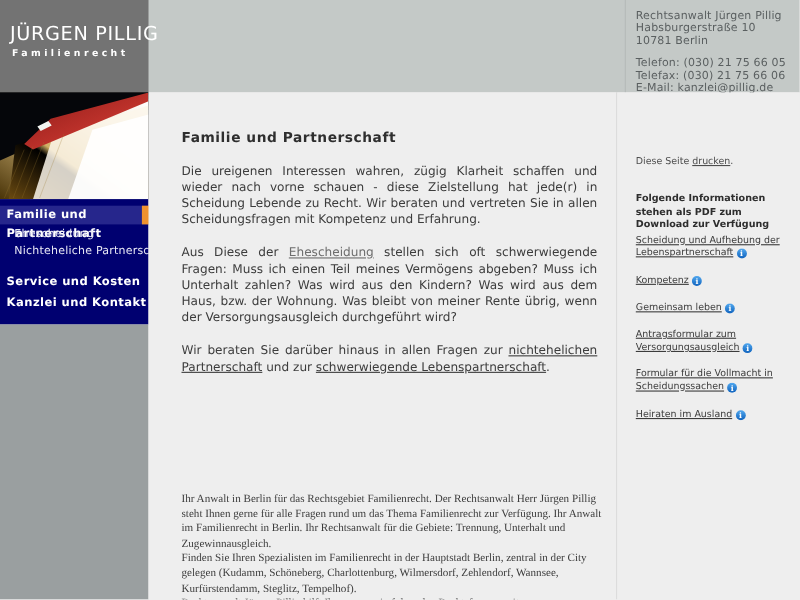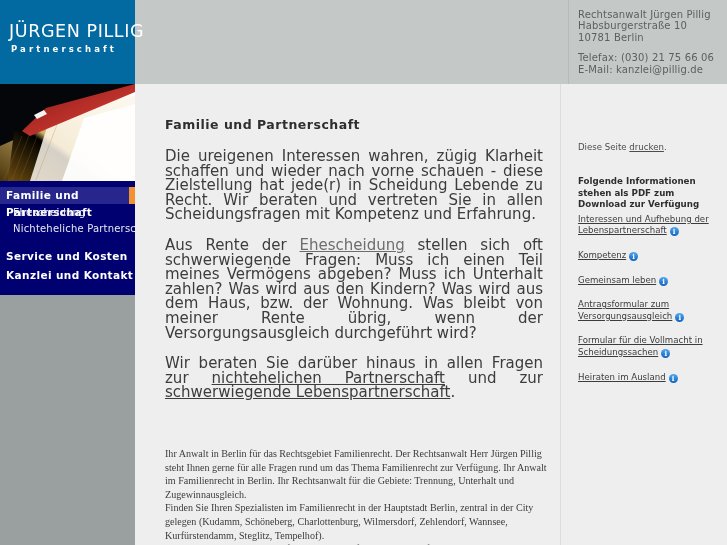--- a/index.html
+++ b/index.html
@@ -25,21 +25,21 @@
   .header {
     position: absolute;
     left: 0; top: 0;
     width: 727px; height: 84px;
     background: #c4c9c7;
   }
   .logo-block {
     position: absolute;
     left: 0; top: 0;
     width: 135px; height: 100px;
-    background: #0369a1;
+    background: #737373;
   }
   .logo-name {
     position: absolute;
     left: 9px; top: 21px;
     color: #ffffff;
     font-size: 17.5px;
     letter-spacing: 0.6px;
     font-weight: 400;
     white-space: nowrap;
   }
@@ -149,21 +149,21 @@
   }
   h1.page-title {
     margin: 0 0 17px 0;
     font-size: 12.5px;
     font-weight: 700;
     color: #2e2e2e;
     letter-spacing: 0.5px;
   }
   p.body-text {
     margin: 0 0 16px 0;
-    font-size: 15px;
+    font-size: 11px;
     line-height: 14.6px;
     color: #3c3c3c;
     text-align: justify;
   }
   a.inline-link {
     color: #6d6d6d;
     text-decoration: underline;
   }
   a.inline-link-dark {
     color: #3c3c3c;
@@ -244,30 +244,31 @@
 </style>
 </head>
 <body>
 
 <div class="page">
 
   <div class="header">
 
     <div class="logo-block">
       <div class="logo-name">JÜRGEN PILLIG</div>
-      <div class="logo-sub">Partnerschaft</div>
+      <div class="logo-sub">Familienrecht</div>
     </div>
 
     <div class="header-divider"></div>
 
     <div class="contact">
       <div>Rechtsanwalt Jürgen Pillig</div>
       <div>Habsburgerstraße 10</div>
       <div>10781 Berlin</div>
       <div class="gap"></div>
+      <div>Telefon: (030) 21 75 66 05</div>
       <div>Telefax: (030) 21 75 66 06</div>
       <div>E-Mail: kanzlei@pillig.de</div>
     </div>
   </div>
 
   <div class="banner">
     <svg width="135" height="97" viewBox="0 0 135 97">
       <defs>
         <linearGradient id="pg" x1="0" y1="1" x2="1" y2="0">
           <stop offset="0%" stop-color="#6b4a10"></stop>
@@ -317,21 +318,21 @@
   <div class="main">
     <div class="main-inner">
 
       <h1 class="page-title">Familie und Partnerschaft</h1>
 
       <p class="body-text">
         <span>Die ureigenen Interessen wahren, zügig Klarheit schaffen und wieder nach vorne schauen - diese Zielstellung hat jede(r) in Scheidung Lebende zu Recht. Wir beraten und vertreten Sie in allen Scheidungsfragen mit Kompetenz und Erfahrung.</span>
       </p>
 
       <p class="body-text">
-        <span>Aus Rente der </span><a class="inline-link" href="#">Ehescheidung</a><span> stellen sich oft schwerwiegende Fragen: Muss ich einen Teil meines Vermögens abgeben? Muss ich Unterhalt zahlen? Was wird aus den Kindern? Was wird aus dem Haus, bzw. der Wohnung. Was bleibt von meiner Rente übrig, wenn der Versorgungsausgleich durchgeführt wird?</span>
+        <span>Aus Diese der </span><a class="inline-link" href="#">Ehescheidung</a><span> stellen sich oft schwerwiegende Fragen: Muss ich einen Teil meines Vermögens abgeben? Muss ich Unterhalt zahlen? Was wird aus den Kindern? Was wird aus dem Haus, bzw. der Wohnung. Was bleibt von meiner Rente übrig, wenn der Versorgungsausgleich durchgeführt wird?</span>
       </p>
 
       <p class="body-text">
         <span>Wir beraten Sie darüber hinaus in allen Fragen zur </span><a class="inline-link-dark" href="#">nichtehelichen Partnerschaft</a><span> und zur </span><a class="inline-link-dark" href="#">schwerwiegende Lebenspartnerschaft</a><span>.</span>
       </p>
 
     </div>
   </div>
 
   <div class="seo">
@@ -346,21 +347,21 @@
 
   <div class="rs">
 
     <div class="rs-print">
       <span>Diese Seite </span><a href="#">drucken</a><span>.</span>
     </div>
 
     <div class="rs-heading">Folgende Informationen stehen als PDF zum Download zur Verfügung</div>
 
     <div class="rs-link">
-      <span class="lbl">Interessen und Aufhebung der Lebenspartnerschaft</span><span class="info-icon">i</span>
+      <span class="lbl">Scheidung und Aufhebung der Lebenspartnerschaft</span><span class="info-icon">i</span>
     </div>
 
     <div class="rs-link">
       <span class="lbl">Kompetenz</span><span class="info-icon">i</span>
     </div>
 
     <div class="rs-link">
       <span class="lbl">Gemeinsam leben</span><span class="info-icon">i</span>
     </div>
 

